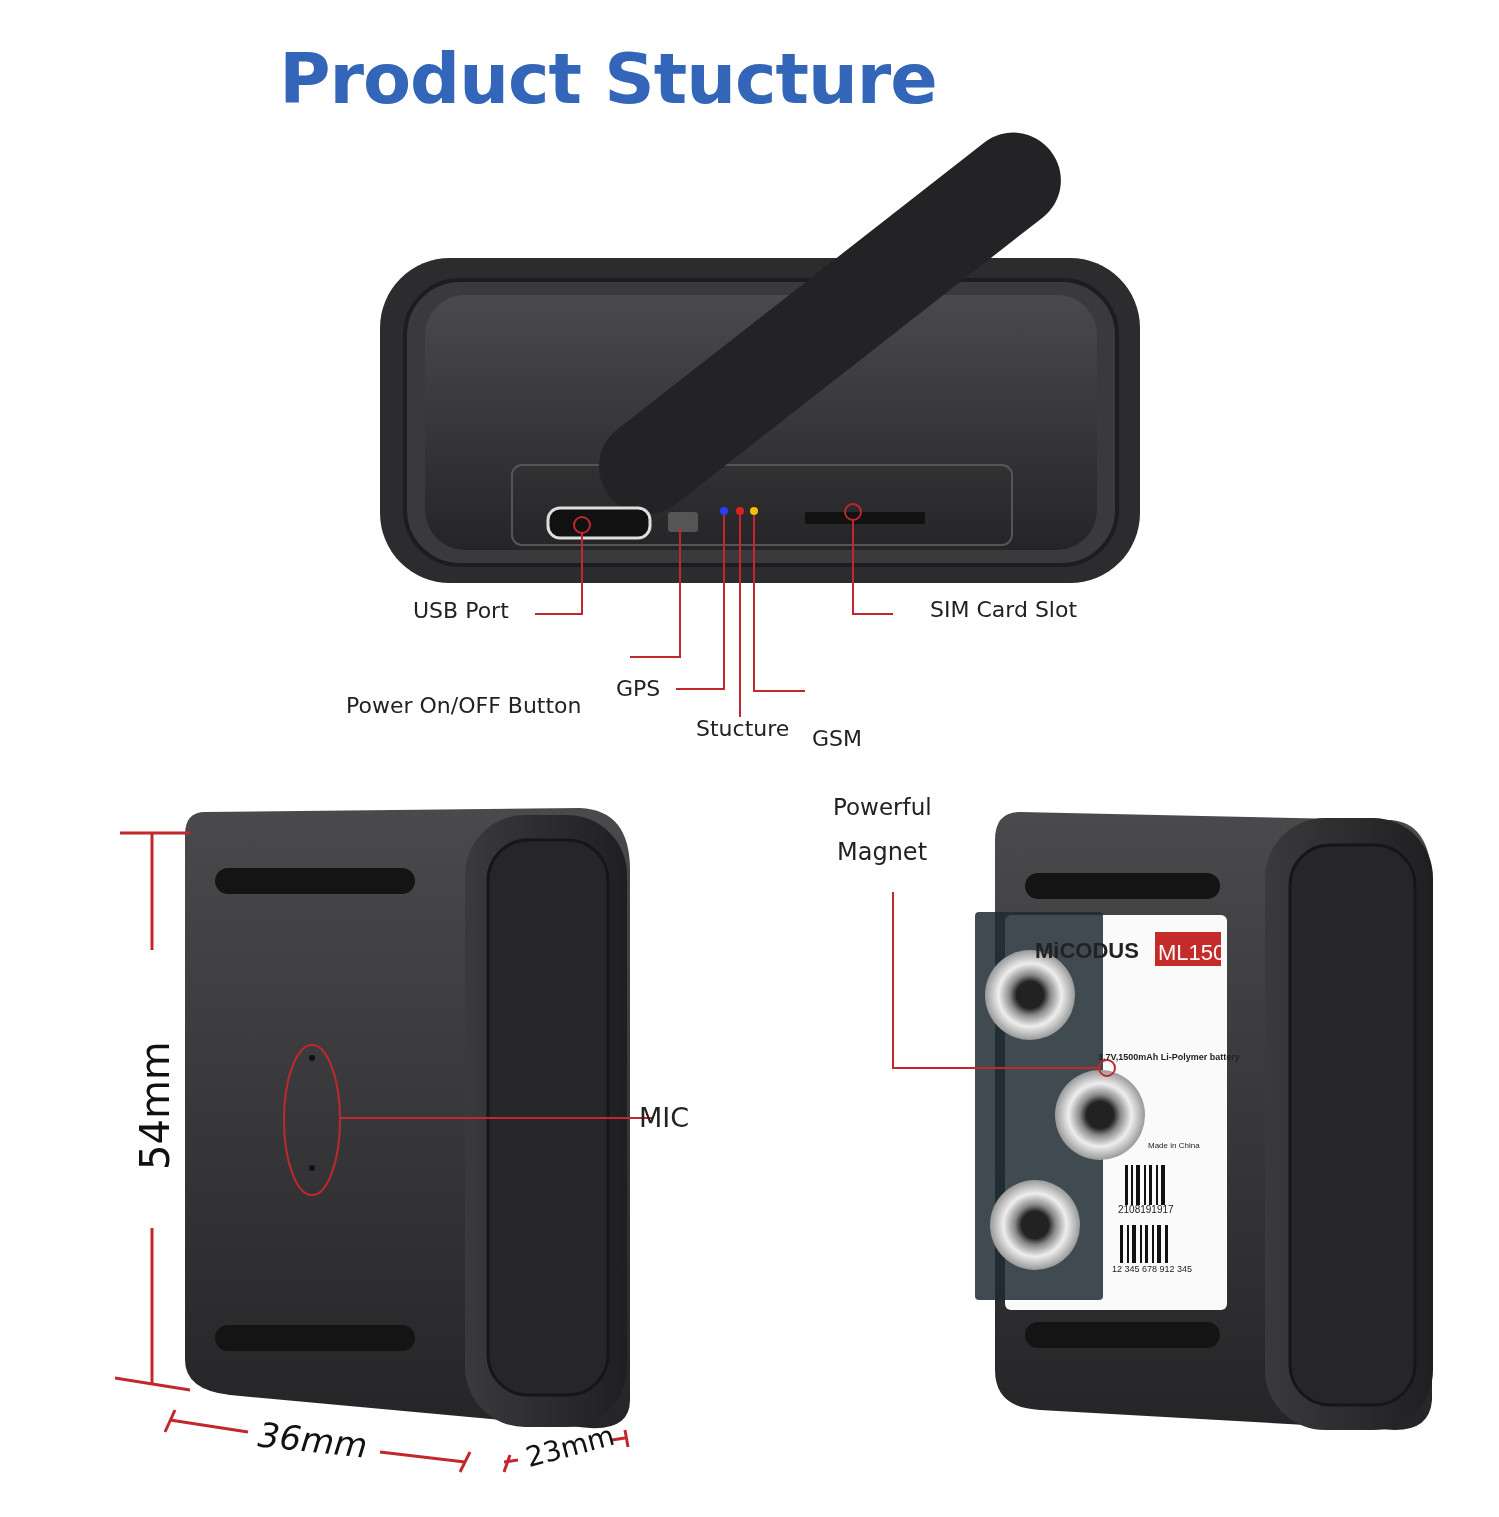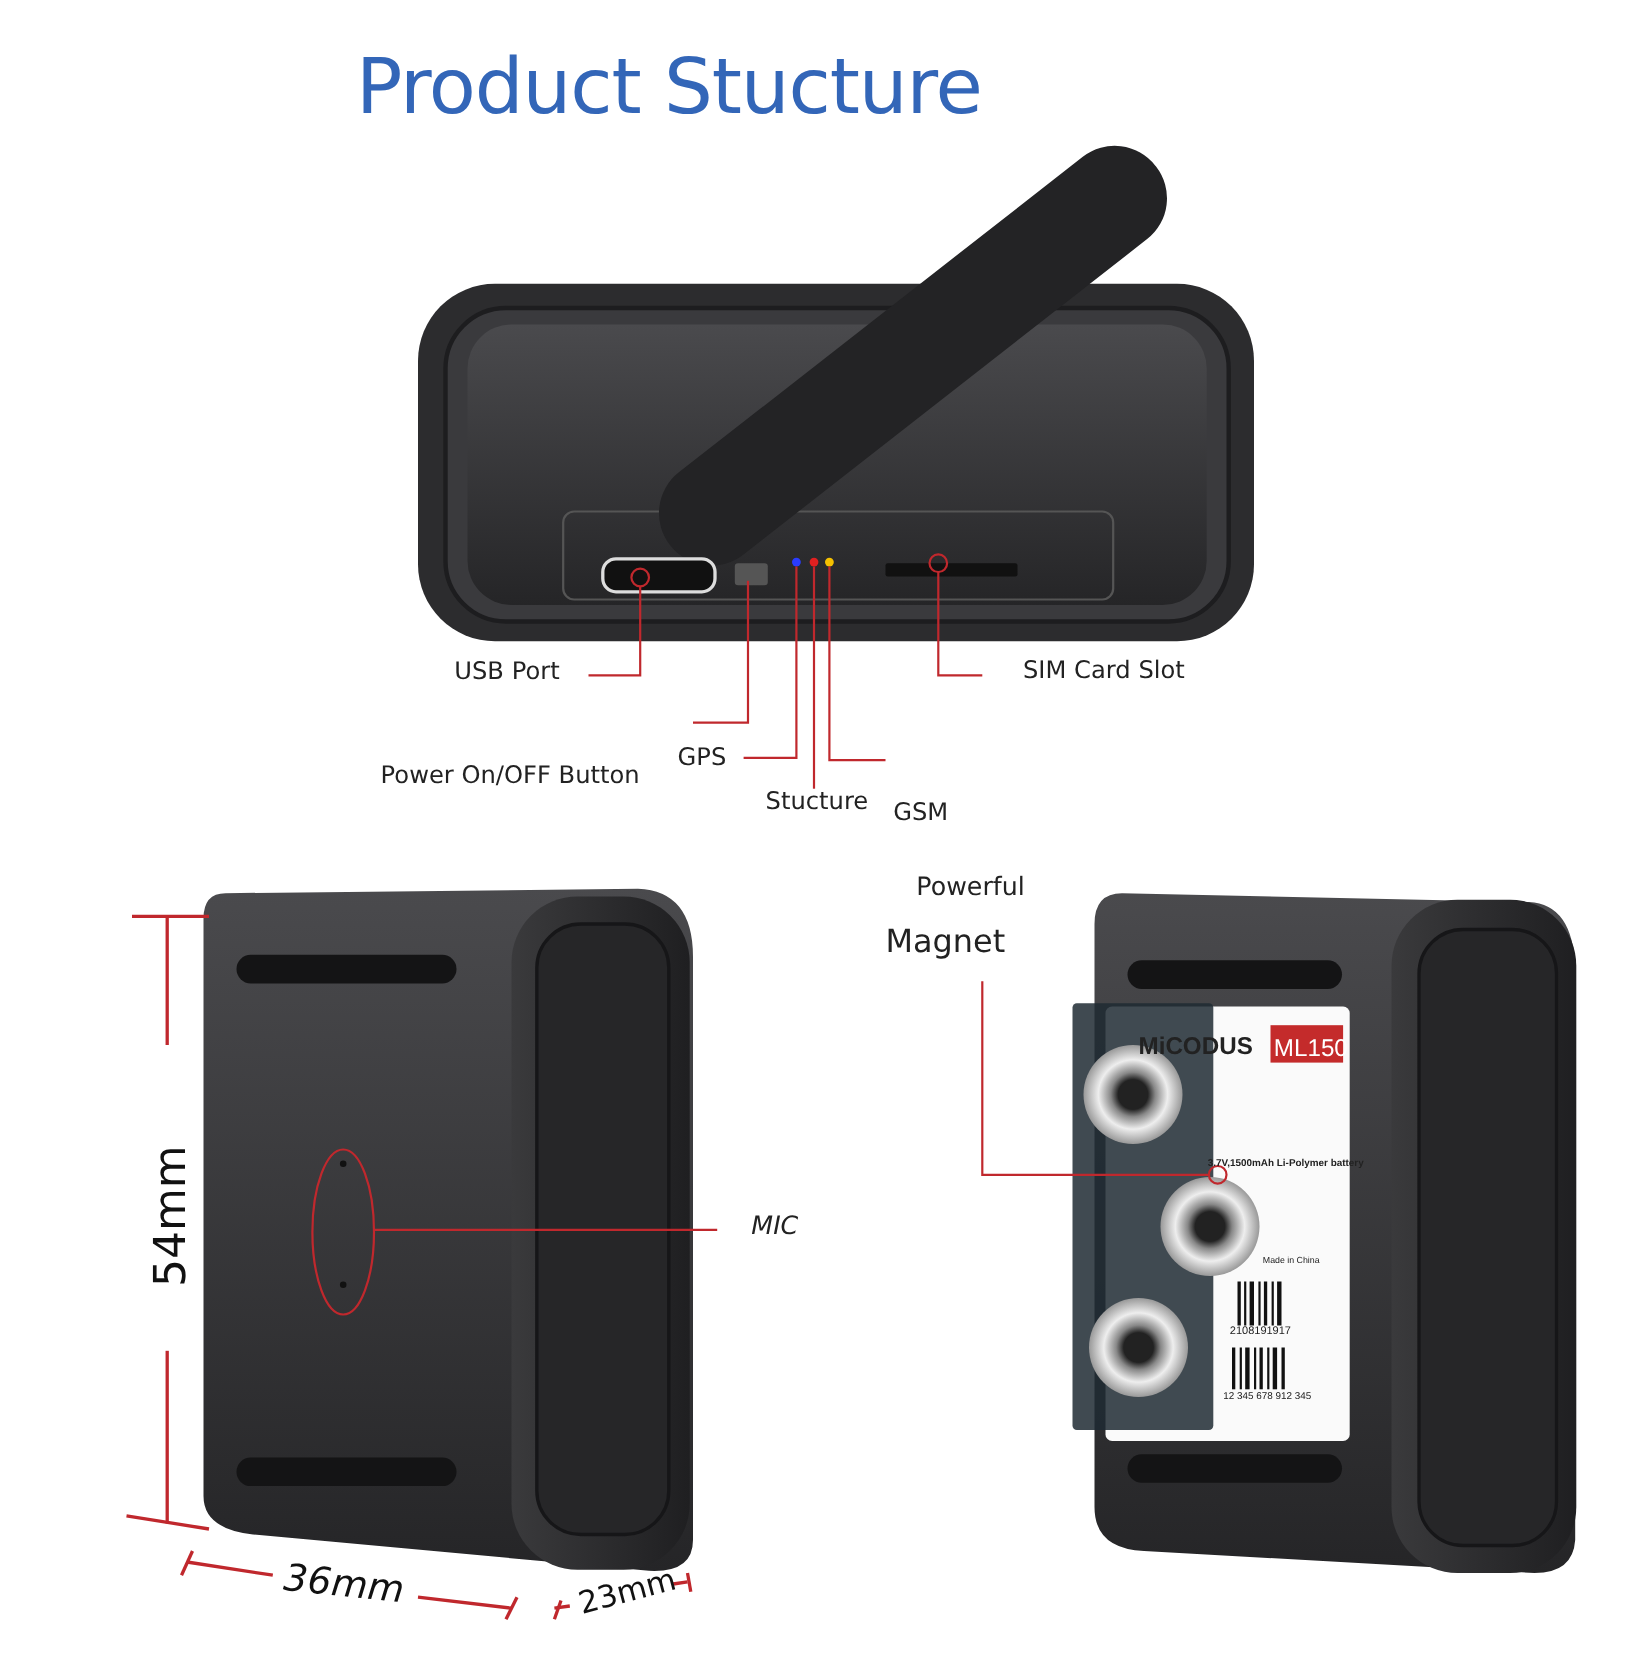--- a/index.html
+++ b/index.html
@@ -1,17 +1,17 @@
 <!DOCTYPE html>
 <html><head>
 <meta charset="utf-8">
 <style>
   html,body{margin:0;padding:0;background:#fff;}
   body{width:1499px;height:1517px;position:relative;overflow:hidden;font-family:"DejaVu Sans","Liberation Sans",sans-serif;}
-  .title{position:absolute;left:0;top:38px;width:1216px;text-align:center;font-size:70px;font-weight:normal;color:#3366b8;letter-spacing:-1px;}
+  .title{position:absolute;left:0;top:38px;width:1216px;text-align:center;font-size:70px;font-weight:bold;color:#3366b8;letter-spacing:-1px;}
   .lbl{position:absolute;font-size:22px;color:#222;white-space:nowrap;font-family:"DejaVu Sans",sans-serif;}
   svg{position:absolute;left:0;top:0;}
 </style>
 </head>
 <body>
 
 <div class="title">Product Stucture</div>
 
 <svg width="1499" height="1517">
   <defs>
@@ -126,19 +126,19 @@
   <text x="1112" y="1272" font-size="9" fill="#222" font-family="Liberation Sans, sans-serif">12 345 678 912 345</text>
 </svg>
 
 <div class="lbl" style="left:413px;top:598px;">USB Port</div>
 <div class="lbl" style="left:346px;top:649px;margin-top:44px;">Power On/OFF Button</div>
 <div class="lbl" style="left:616px;top:676px;text-align:right;">GPS</div>
 <div class="lbl" style="left:696px;top:716px;">Stucture</div>
 <div class="lbl" style="left:812px;top:678px;margin-top:48px;">GSM</div>
 <div class="lbl" style="left:930px;top:597px;">SIM Card Slot</div>
 
-<div class="lbl" style="left:683px;top:1102px;font-size:23px;font-style:italic;">MIC</div>
+<div class="lbl" style="left:639px;top:1102px;font-size:27px;">MIC</div>
 <div class="lbl" style="left:100px;top:1092px;font-size:40px;color:#111;transform:rotate(-90deg);transform-origin:center;width:110px;text-align:center;">54mm</div>
 <div class="lbl" style="left:258px;top:1420px;font-size:34px;font-style:italic;color:#111;transform:rotate(6deg);">36mm</div>
 <div class="lbl" style="left:525px;top:1430px;font-size:28px;color:#111;transform:rotate(-15deg);">23mm</div>
 
 <div class="lbl" style="left:833px;top:794px;font-size:23px;">Powerful</div>
-<div class="lbl" style="left:805px;top:838px;font-size:29px;">Magnet</div>
+<div class="lbl" style="left:837px;top:838px;font-size:24px;">Magnet</div>
 
 </body></html>

